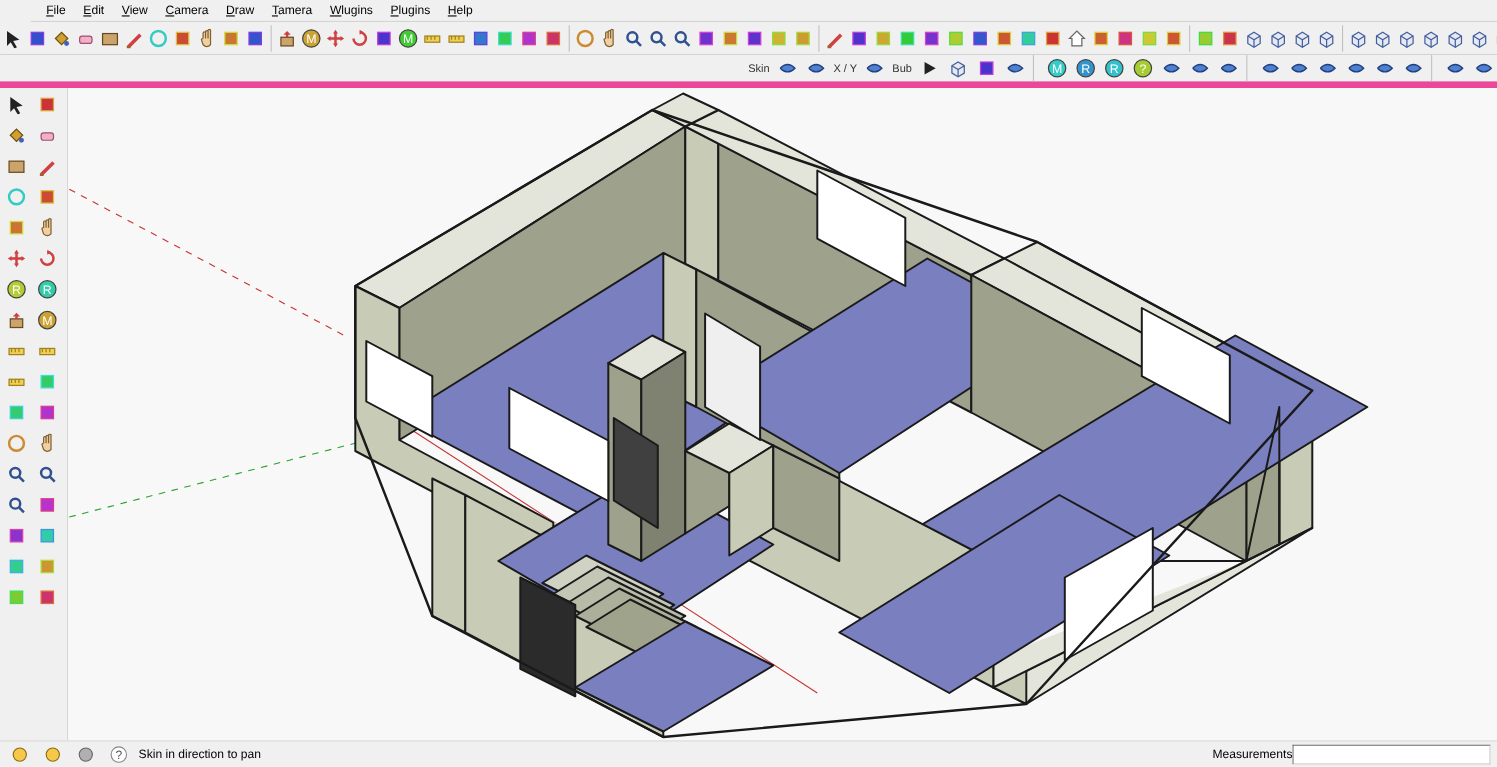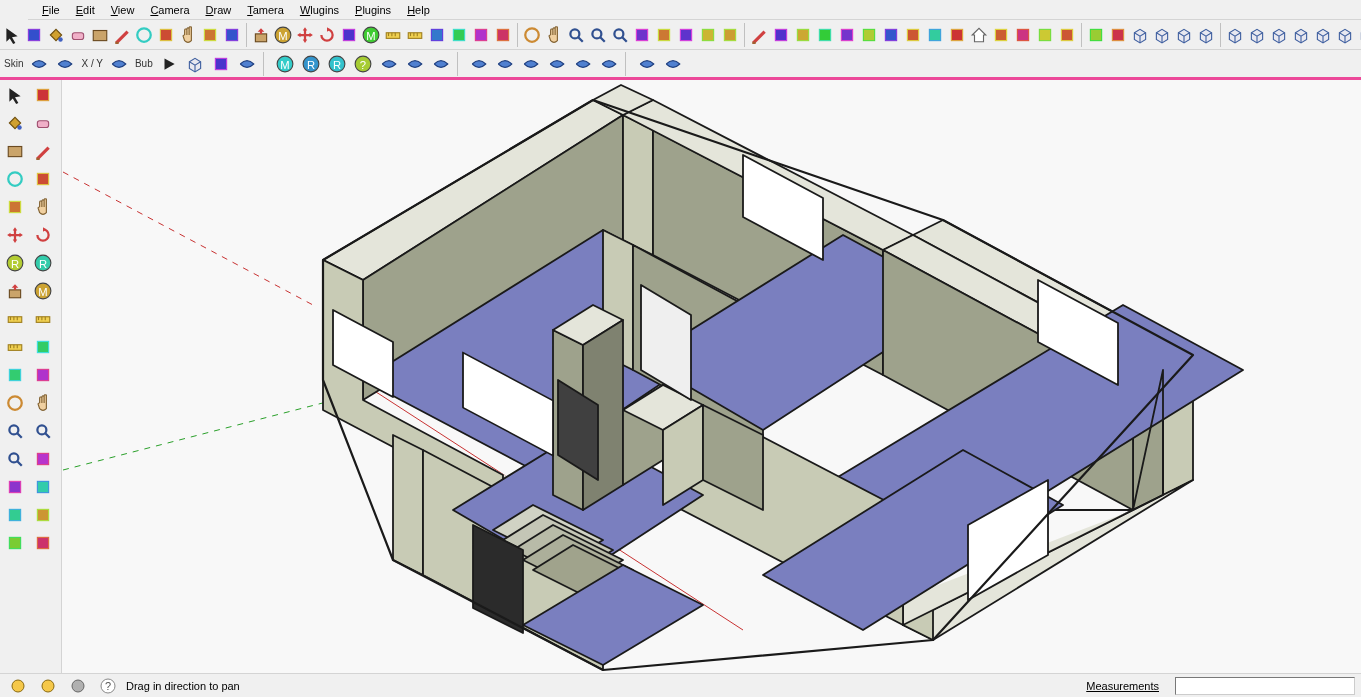--- a/index.html
+++ b/index.html
@@ -1,30 +1,30 @@
 <!DOCTYPE html>
 <html><head>
 <meta charset="utf-8">
 <style>
 * { box-sizing: border-box; margin: 0; padding: 0; }
 body { font-family: Tahoma, Arial, sans-serif; font-size: 11px; width: 1361px; height: 697px; overflow: hidden; background: #f0f0f0; color: #000; user-select: none; }
 .menubar { height: 20px; background: #f0f0f0; display: flex; align-items: center; padding-left: 6px; border-bottom: 1px solid #d4d4d4; margin-left: 28px; }
 .menubar .item { padding: 2px 8px; cursor: pointer; }
 .menubar .item .ul { text-decoration: underline; }
 .toolbar-row { height: 30px; background: #f0f0f0; display: flex; align-items: center; border-bottom: 1px solid #d4d4d4; padding-left: 2px; gap: 2px; }
-.toolbar-row2 { height: 30px; background: #f0f0f0; display: flex; align-items: center; border-bottom: 3px solid #ec4899; padding-left: 2px; gap: 2px; }
+.toolbar-row2 { height: 30px; background: #f0f0f0; display: flex; align-items: center; border-bottom: 6px solid #ec4899; padding-left: 2px; gap: 2px; justify-content: flex-end; }
 .tbtn { width: 24px; height: 24px; display: flex; align-items: center; justify-content: center; border: 1px solid transparent; cursor: pointer; }
 .tsep { width: 6px; height: 24px; border-left: 1px solid #c0c0c0; margin: 0 2px; }
 .small-label { font-size: 10px; color: #333; margin: 0 2px; }
 .main { display: flex; height: calc(697px - 20px - 30px - 30px - 24px); }
 .left-toolbar { width: 62px; background: #f0f0f0; border-right: 1px solid #d4d4d4; display: flex; flex-wrap: wrap; align-content: flex-start; padding: 2px; gap: 2px; }
 .left-toolbar .tbtn { width: 26px; height: 26px; }
 .viewport { flex: 1; background: #f8f8f8; position: relative; overflow: hidden; }
 .statusbar { height: 24px; background: #f0f0f0; border-top: 1px solid #d4d4d4; display: flex; align-items: center; padding: 0 6px; gap: 6px; }
-.statusbar .right { margin-left: auto; display: flex; align-items: center; gap: 16px; text-decoration: underline; }
+.statusbar .right { margin-left: auto; display: flex; align-items: center; gap: 0; }
 .meas-box { width: 180px; height: 18px; background: #fff; border: 1px inset #ccc; }
 .icon { display: block; }
 svg.viewport-svg { width: 100%; height: 100%; }
 </style>
 </head>
 <body>
 
 <div class="menubar">
   <div class="item"><span class="ul">F</span><span>ile</span></div>
   <div class="item"><span class="ul">E</span><span>dit</span></div>
@@ -802,18 +802,18 @@
       <svg width="16" height="16">
         <circle cx="8" cy="8" r="6" fill="#b0b0b0" stroke="#666"></circle>
       </svg>
     </span>
   <span class="tbtn">
       <svg width="16" height="16">
         <circle cx="8" cy="8" r="7" fill="#fff" stroke="#888"></circle>
         <text x="8" y="12" text-anchor="middle" font-size="11" fill="#555">?</text>
       </svg>
     </span>
-  <span>Drag in direction to pan</span>
+  <span>Skin in direction to pan</span>
   <div class="right">
     <span>Measurements</span>
     <div class="meas-box"></div>
   </div>
 </div>
 
 </body></html>

